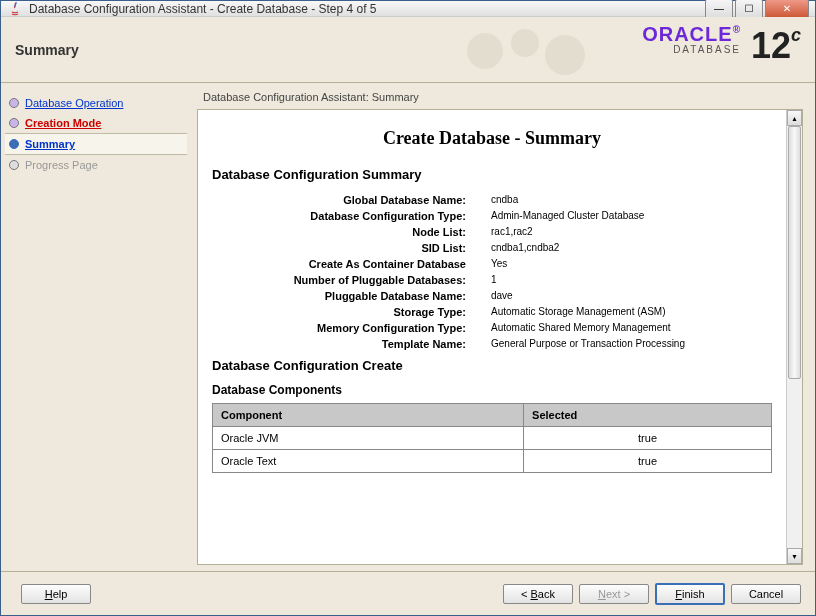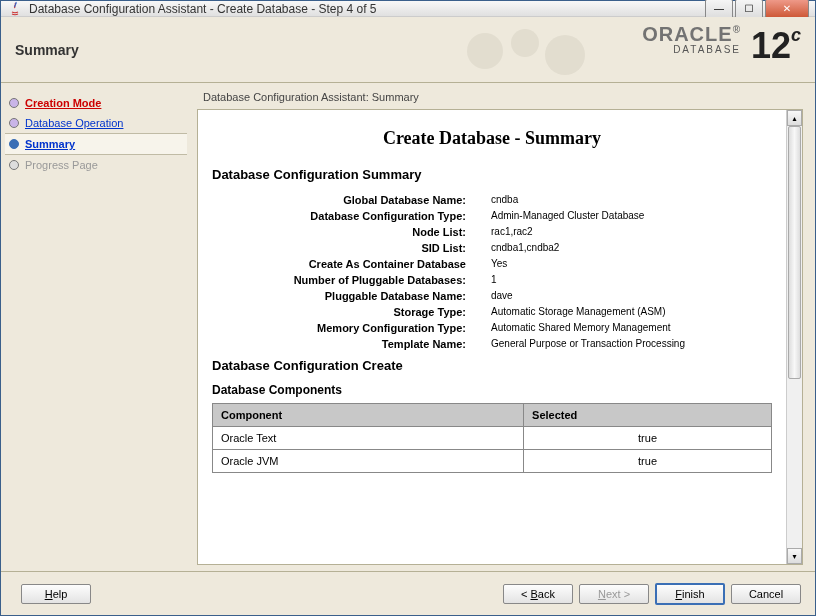--- a/index.html
+++ b/index.html
@@ -12,21 +12,21 @@
   .titlebar .title { flex: 1; color: #333; font-size: 12px; }
   .win-controls { display: flex; gap: 0; }
   .win-btn { width: 28px; height: 20px; border: 1px solid #888; background: linear-gradient(#f5f5f5,#ddd); display: flex; align-items:center; justify-content:center; font-size:10px; margin-left:2px; border-radius:2px;}
   .win-btn.close { background: linear-gradient(#e98, #c53); color:#fff; width:44px;}
   
   
   .banner { height: 66px; background: #eee9dc; border-bottom: 1px solid #b5b095; display:flex; align-items:center; padding: 0 14px; position:relative; }
   .banner h2 { font-size: 14px; font-weight: bold; color:#333; }
   .banner .gears { position:absolute; right:200px; top:4px; opacity:.35; }
   .banner .brand { position:absolute; right:14px; top:6px; text-align:right; }
-  .brand-oracle { color:#737373; font-size:20px; font-weight:bold; letter-spacing:1px; font-family: Arial;}
+  .brand-oracle { color:#6d28d9; font-size:20px; font-weight:bold; letter-spacing:1px; font-family: Arial;}
   .brand-sub { color:#555; font-size:10px; letter-spacing:2px; margin-top:-2px;}
   .brand-twelve { font-size:36px; font-weight:bold; color:#222; position:absolute; right:0; top:2px; }
   .brand-twelve sup{font-style:italic; font-size:18px; vertical-align:top;}
   .brand-wrap{ position:relative; padding-right:60px; display:inline-block;}
   
   
   .body { flex:1; display:flex; background:#eee9dc; }
   
   
   .sidebar { width: 190px; padding: 10px 4px; }
@@ -109,27 +109,27 @@
         <div class="brand-oracle"><span>ORACLE</span><sup style="font-size:10px">®</sup></div>
         <div class="brand-sub">DATABASE</div>
         <div class="brand-twelve"><span>12</span><sup>c</sup></div>
       </div>
     </div>
   </div>
 
   <div class="body">
 
     <div class="sidebar">
+      <div class="step done">
+        <span class="dot"></span>
+        <a>Database Operation</a>
+      </div>
       <div class="step done red">
         <span class="dot"></span>
         <a>Creation Mode</a>
-      </div>
-      <div class="step done">
-        <span class="dot"></span>
-        <a>Database Operation</a>
       </div>
       <div class="step current">
         <span class="dot"></span>
         <a>Summary</a>
       </div>
       <div class="step disabled">
         <span class="dot"></span>
         <span>Progress Page</span>
       </div>
     </div>
@@ -186,25 +186,25 @@
           <h4 class="subsection">Database Components</h4>
           <table class="components">
             <thead>
               <tr>
                 <th>Component</th>
                 <th>Selected</th>
               </tr>
             </thead>
             <tbody id="comp-body">
                 <tr>
-                  <td>Oracle Text</td>
+                  <td>Oracle JVM</td>
                   <td class="center">true</td>
                 </tr>
                 <tr>
-                  <td>Oracle JVM</td>
+                  <td>Oracle Text</td>
                   <td class="center">true</td>
                 </tr>
               </tbody>
           </table>
         </div>
         <div class="scrollbar-v">
           <div class="sb-arrow">▴</div>
           <div class="sb-track">
             <div class="sb-thumb"></div>
           </div>

